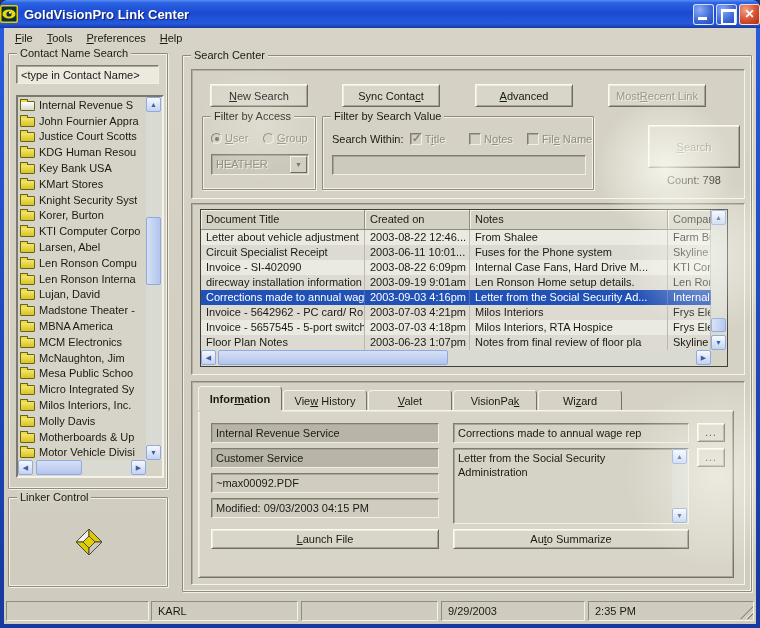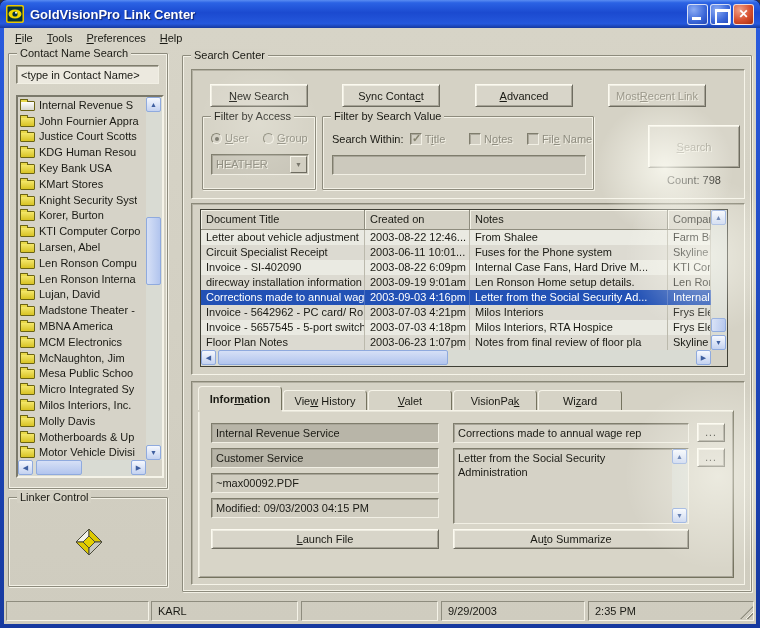--- a/index.html
+++ b/index.html
@@ -2,21 +2,21 @@
 <html><head>
 <meta charset="utf-8">
 <style>
   * { margin:0; padding:0; box-sizing:border-box; }
   body { width:760px; height:628px; overflow:hidden; font-family:"Liberation Sans",sans-serif; background:#3a3a3a; }
   u { text-decoration:underline; text-underline-offset:1px; }
 
   .window { position:relative; width:760px; height:628px; background:linear-gradient(180deg,#2a5ce0,#16399f); border-radius:7px 7px 0 0; overflow:hidden; outline:1px solid #09228c; }
 
   
-  .titlebar { position:absolute; left:0; top:0; right:0; height:28px; display:flex; align-items:center; padding:0 6px;
+  .titlebar { position:absolute; left:0; top:0; right:0; height:28px; display:flex; align-items:center; padding:0 0;
     background:linear-gradient(180deg,#5a8df2 0%,#2b63e4 10%,#1b4ad0 45%,#2558dc 85%,#16399f 100%); border-radius:7px 7px 0 0; }
   .title-text { color:#fff; font-weight:bold; font-size:13px; margin-left:6px; text-shadow:1px 1px 1px rgba(0,0,30,.6); flex:1; white-space:nowrap; }
   .wb { width:21px; height:21px; border-radius:3px; border:1px solid rgba(255,255,255,.8); margin-left:2px; position:relative; }
   .wb.min,.wb.max { background:radial-gradient(circle at 30% 25%,#8cacf4,#3b67d8 60%,#2346b4); }
   .wb.close { background:radial-gradient(circle at 30% 25%,#f0a088,#d75030 55%,#a82c0c); }
   .wb.min::after { content:''; position:absolute; left:4px; bottom:4px; width:9px; height:3px; background:#fff; }
   .wb.max::after { content:''; position:absolute; left:4px; top:4px; width:11px; height:11px; border:2px solid #fff; border-top-width:3px; }
   .wb.close::after { content:'\2715'; position:absolute; left:0; right:0; top:2px; text-align:center; color:#fff; font-size:12px; font-weight:bold; }
 
   

